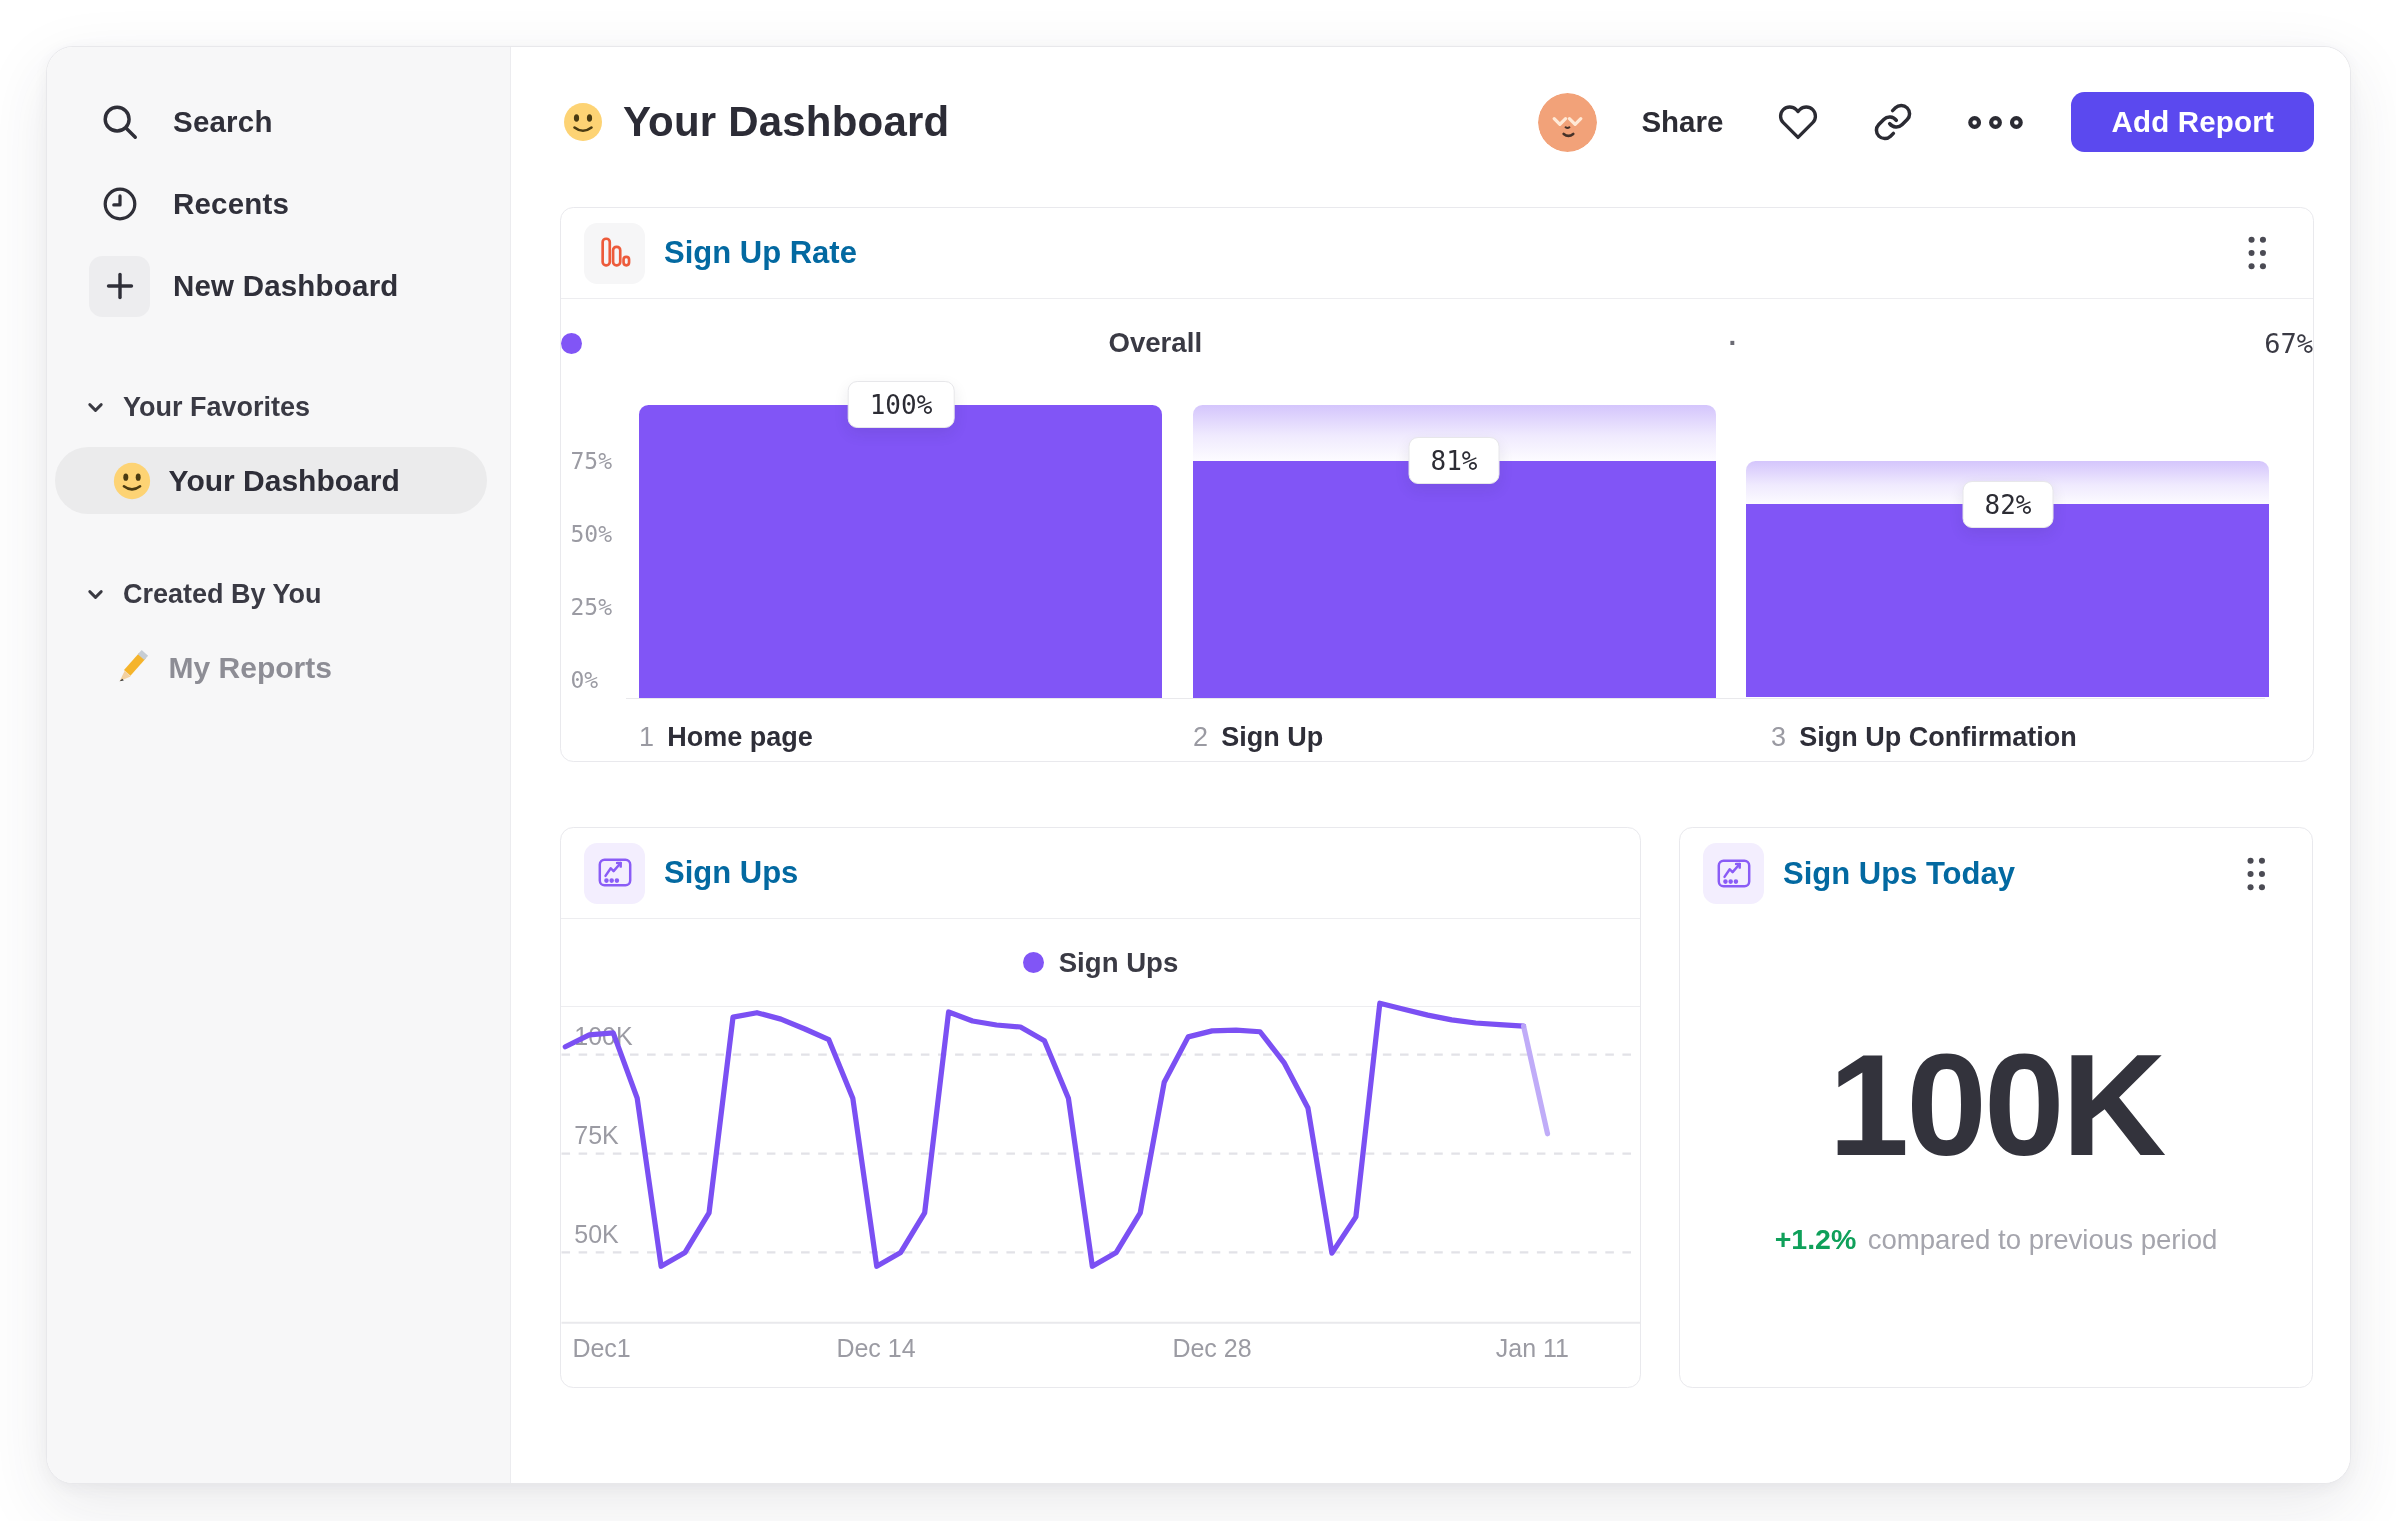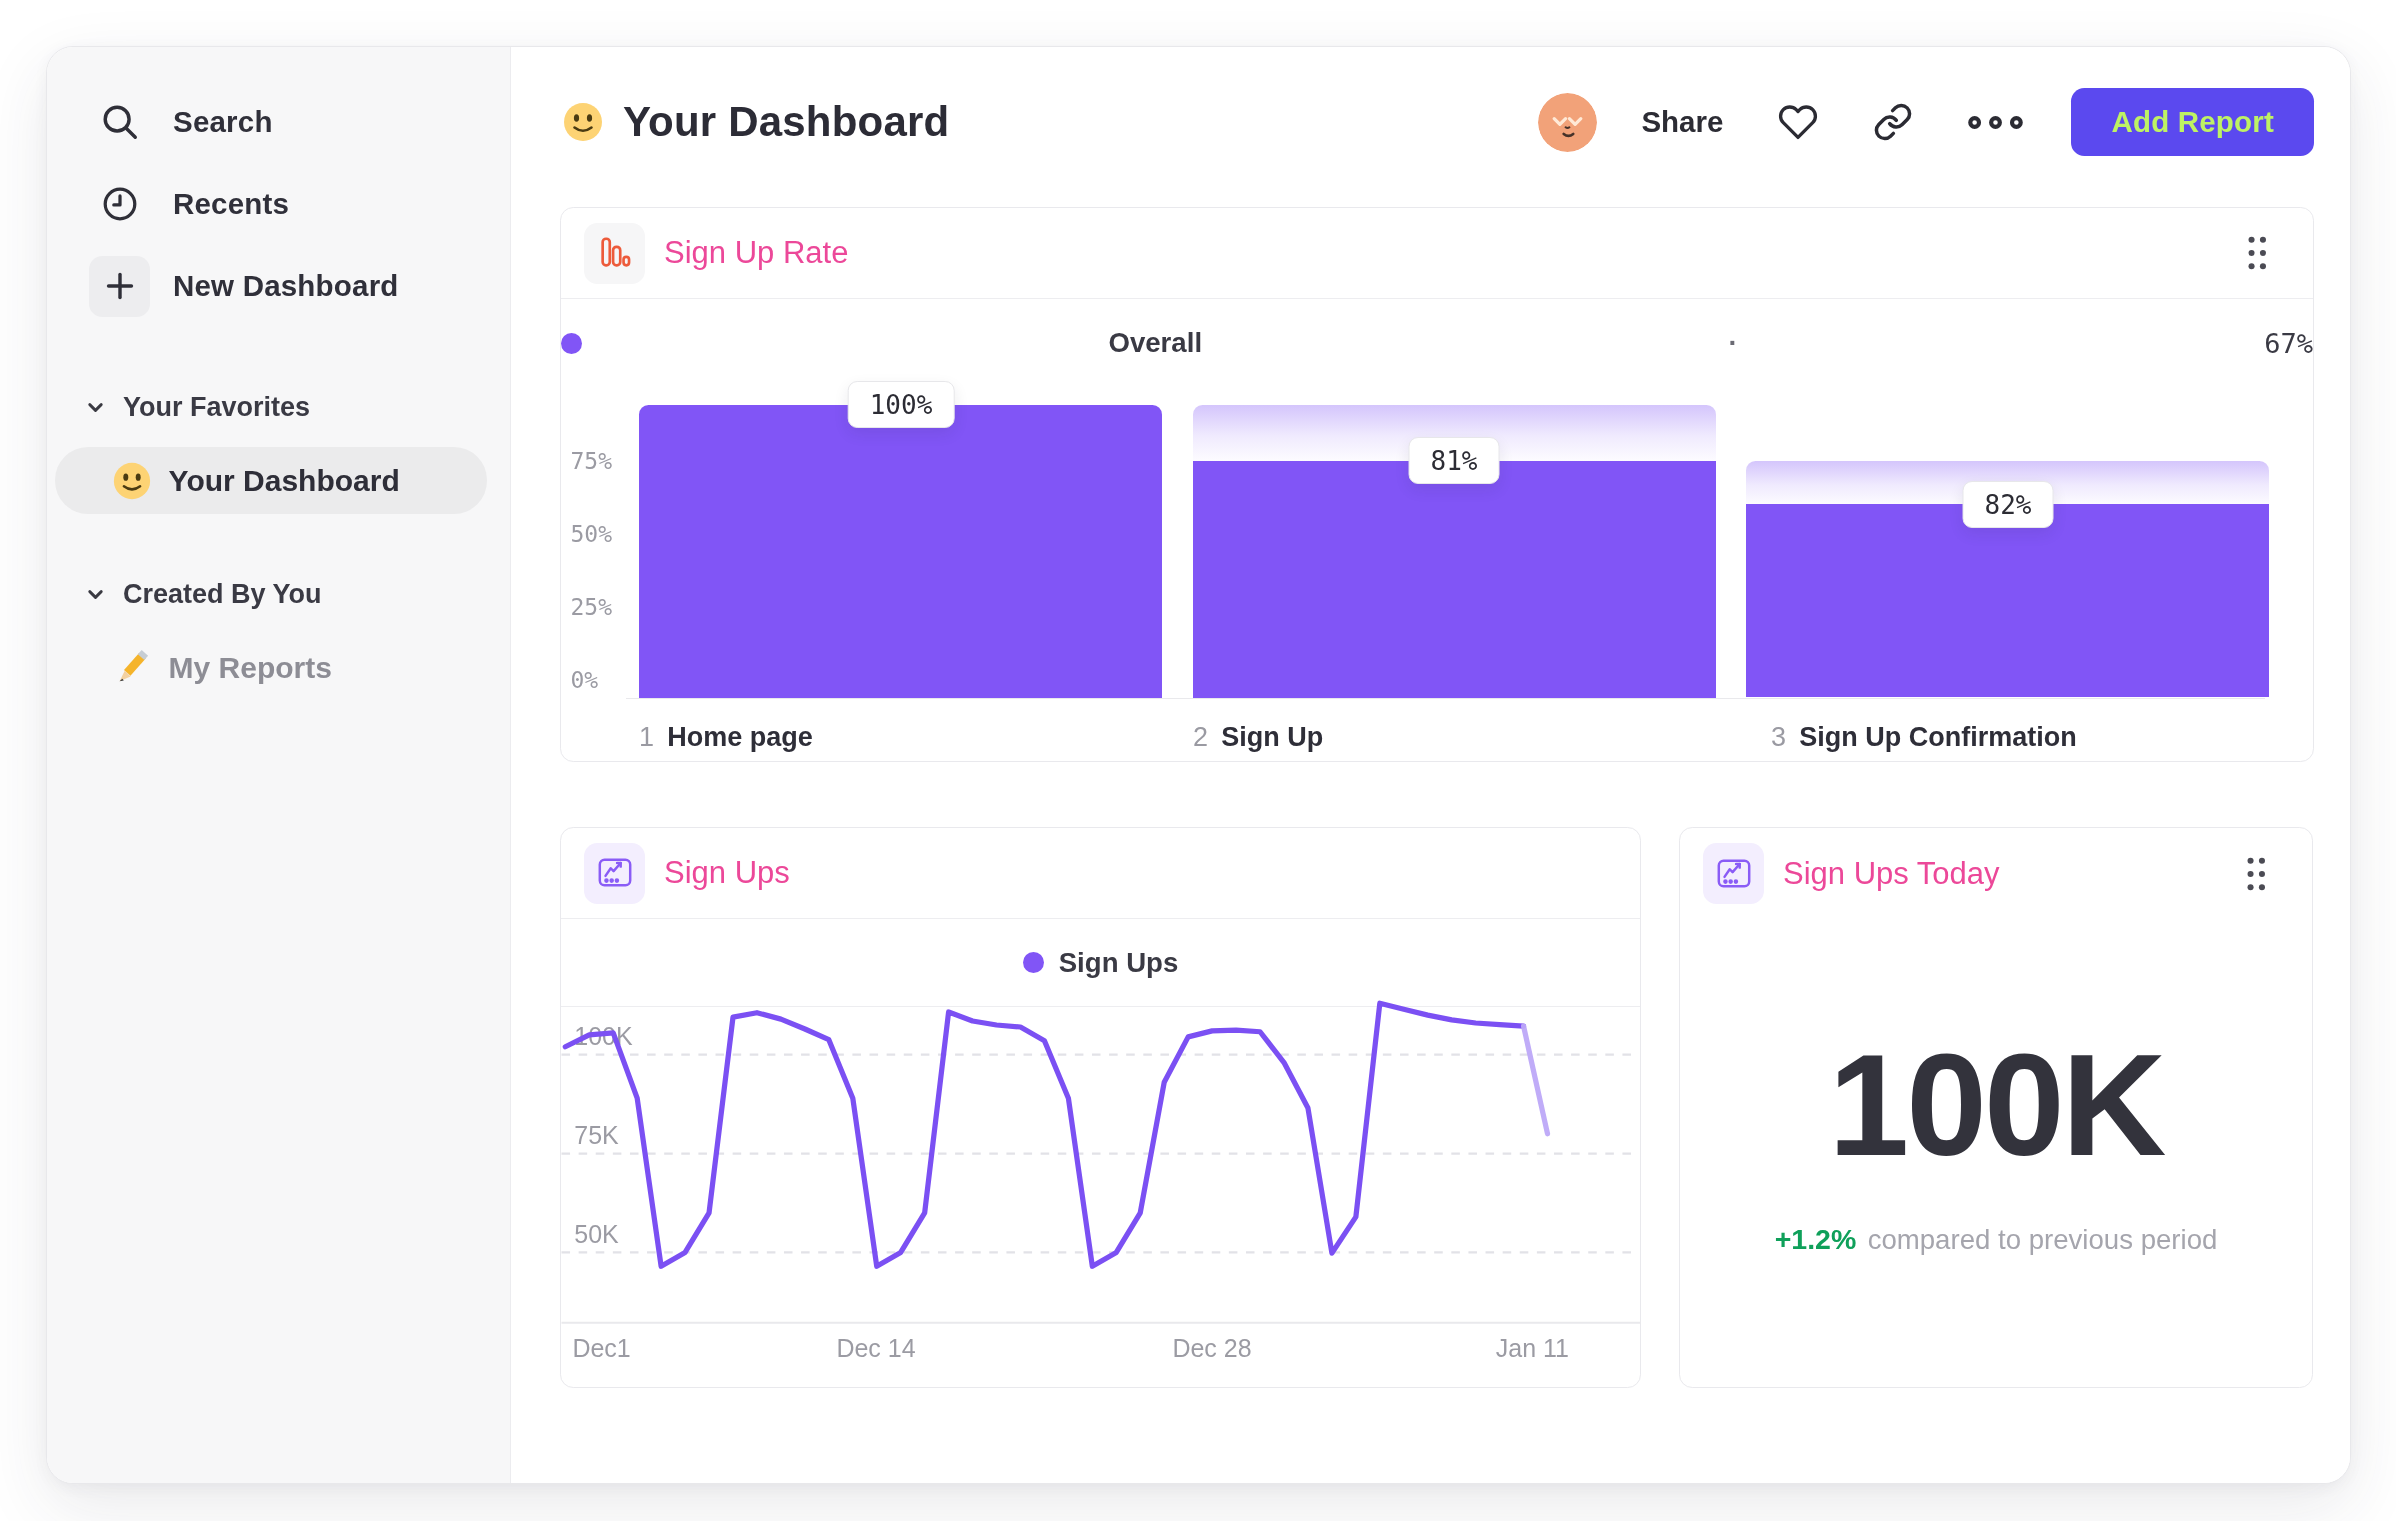--- a/index.html
+++ b/index.html
@@ -23,30 +23,30 @@
   .side-label.muted{color:#8d8d95;font-weight:700}
   
   .content{flex:1;position:relative;background:#fff;padding:38px 38px 0 49px}
   .topbar{display:flex;align-items:center;height:74px}
   .topbar .emoji{width:46px;height:46px;display:flex;align-items:center;justify-content:center}
   .page-title{margin-left:17px;font-size:42px;font-weight:700;color:#2c2c36;letter-spacing:0.2px}
   .top-actions{margin-left:auto;display:flex;align-items:center}
   .avatar{width:59px;height:59px;border-radius:50%;overflow:hidden;flex-shrink:0;cursor:pointer}
   .share-btn{margin-left:44px;font-size:29.5px;font-weight:700;color:#2c2c34;cursor:pointer}
   .icon-btn{margin-left:55px;display:flex;align-items:center;cursor:pointer;color:#2b2b33}
-  .primary-btn{margin-left:48px;height:68px;padding:0 40px;border:none;border-radius:13.3px;
-    background:#5b49ef;color:#bef264;font-family:"Liberation Sans",sans-serif;font-size:29.5px;font-weight:700;cursor:pointer;letter-spacing:0.2px}
+  .primary-btn{margin-left:48px;height:60px;padding:0 40px;border:none;border-radius:13.3px;
+    background:#5b49ef;color:#ffffff;font-family:"Liberation Sans",sans-serif;font-size:29.5px;font-weight:700;cursor:pointer;letter-spacing:0.2px}
   
   .card{position:relative;background:#fff;border:1px solid #e9e9ed;border-radius:13.3px}
   .card-head{display:flex;align-items:center;height:91px;padding:0 42px 0 23px}
   .card-head.bordered{border-bottom:1px solid #ededf0}
   .chart-ic{width:61px;height:61px;border-radius:13.3px;display:flex;align-items:center;justify-content:center;flex-shrink:0}
   .chart-ic.orange{background:#f6f6f7}
   .chart-ic.purple{background:#f3eefe}
-  .card-title{margin-left:19px;font-size:31px;font-weight:400;color:#ec4899}
+  .card-title{margin-left:19px;font-size:31px;font-weight:700;color:#0369a1}
   .drag-handle{margin-left:auto;cursor:grab;display:flex}
   .card-funnel{margin-top:48px;width:1754px;height:555px}
   .row2{display:flex;margin-top:65px}
   .card-line{width:1081px;height:561px}
   .card-kpi{width:634px;height:561px;margin-left:38px}
   
   .legend{position:absolute;left:0;right:0;display:flex;align-items:center;justify-content:space-between;gap:15px}
   .legend-dot{width:21px;height:21px;border-radius:50%;background:#8155f6}
   .legend-label{font-size:27.6px;font-weight:700;color:#3a3a44}
   .legend-sep{font-size:27.6px;color:#6b6b74;font-weight:700}

